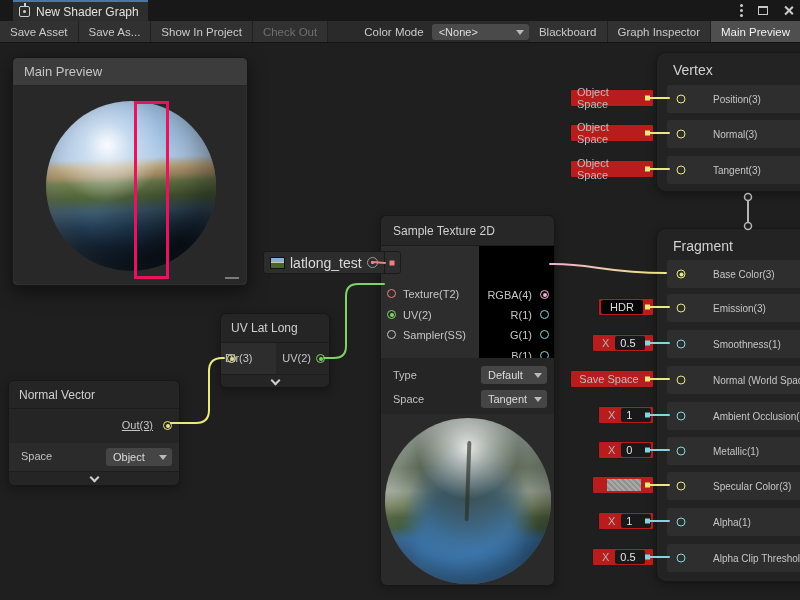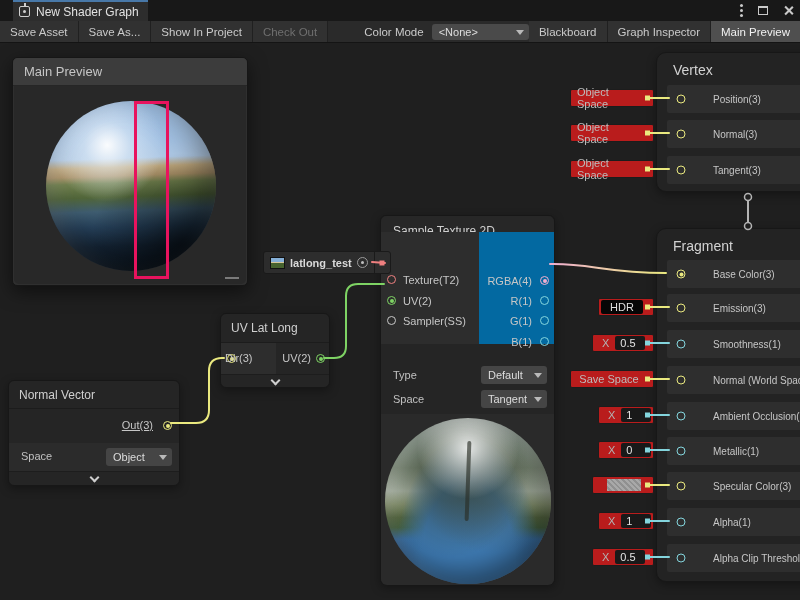--- a/index.html
+++ b/index.html
@@ -61,21 +61,21 @@
   .pill .xlab{color:#b3b3b3;margin:0 0 0 3px;}
   .pill .field{background:#191919;border-radius:2px;height:14px;line-height:14px;min-width:30px;
                padding:0 5px;margin-left:6px;color:#e4e4e4;}
   .pill .hdrfield{background:#060606;border-radius:2px;height:14px;line-height:14px;padding:0 9px;
                margin:0 auto;color:#dedede;}
   .pill .swatch{width:36px;height:12px;margin-left:8px;background:#9c9c9c;
       background-image:repeating-linear-gradient(45deg,rgba(255,255,255,.12) 0 2px,rgba(0,0,0,.08) 2px 4px);}
   
   .st-titlebar{height:30px;display:flex;align-items:center;padding:0 12px;background:#272727;
                border-bottom:1px solid #1b1b1b;border-radius:6px 6px 0 0;}
-  .st-ports{position:absolute;left:0;top:16px;width:100%;height:112px;background:#0369a1;}
+  .st-ports{position:absolute;left:0;top:30px;width:100%;height:112px;background:#000000;}
   .st-incol{position:absolute;left:0;top:0;width:98px;height:112px;background:#2d2d2d;}
   .iorow{position:absolute;height:20px;}
   .iorow .plabel{position:absolute;top:50%;transform:translateY(-50%);font-size:11px;color:#c6c6c6;white-space:nowrap;}
   .st-controls{position:absolute;left:0;top:142px;width:100%;height:56px;background:#252525;}
   .ctl-label{position:absolute;left:12px;font-size:11px;color:#c0c0c0;}
   .dd-node{position:absolute;height:18px;background:#454545;border-radius:3px;display:flex;align-items:center;
            padding:0 18px 0 7px;font-size:11px;color:#dcdcdc;}
   .dd-node .caret{position:absolute;right:5px;top:7px;width:0;height:0;
       border-left:4px solid transparent;border-right:4px solid transparent;border-top:5px solid #b9b9b9;}
   .st-preview{position:absolute;left:0;top:198px;width:100%;height:171px;background:#2a2a2a;border-radius:0 0 6px 6px;}
@@ -108,21 +108,21 @@
   .pwin-title{font-size:13px;color:#c6c6c6;}
   .pwin-body{position:absolute;left:1px;top:28px;right:1px;bottom:1px;background:#282828;border-radius:0 0 5px 5px;}
   .sel-rect{position:absolute;border:3px solid var(--selection_pink);}
   .grip{position:absolute;right:7px;bottom:5px;width:14px;height:2px;background:#7a7a7a;box-shadow:0 -4px 0 rgba(122,122,122,.0);}
   
   .prop-node{position:absolute;height:23px;background:#2d2d2d;border:1px solid #1a1a1a;border-radius:3px;
              display:flex;align-items:center;padding:0;}
   .prop-main{display:flex;align-items:center;gap:5px;padding:0 6px;height:100%;}
   .thumb{width:15px;height:12px;border:1px solid #111;
          background:linear-gradient(180deg,#86b0d8 0 45%,#d8c79a 45% 55%,#47632f 55% 100%);}
-  .prop-label{font-size:11px;color:#dadada;white-space:nowrap;font-weight:bold;}
+  .prop-label{font-size:14px;color:#dadada;white-space:nowrap;}
   .ptoggle{position:relative;width:11px;height:11px;border:1px solid #9a9a9a;border-radius:50%;}
   .ptoggle i{position:absolute;left:50%;top:50%;width:3px;height:3px;margin:-1.5px 0 0 -1.5px;border-radius:50%;background:#c0c0c0;}
   .prop-dotsec{position:relative;width:16px;height:100%;border-left:1px solid #1a1a1a;}
   .prop-dotsec .dot{position:absolute;left:50%;top:50%;transform:translate(-50%,-50%);width:5px;height:5px;}
   
   .wires{position:absolute;left:0;top:0;z-index:40;pointer-events:none;}
   .w{fill:none;stroke-width:2;stroke-linecap:round;}
   .w-vec1{stroke:var(--port_vec1);} .w-vec2{stroke:var(--port_vec2);} .w-vec3{stroke:var(--port_vec3);}
   .w-tex{stroke:var(--port_texture);} .w-grad{stroke:url(#gradRGBA);}
   .w-conn{stroke:var(--connector_gray);stroke-width:2;}

